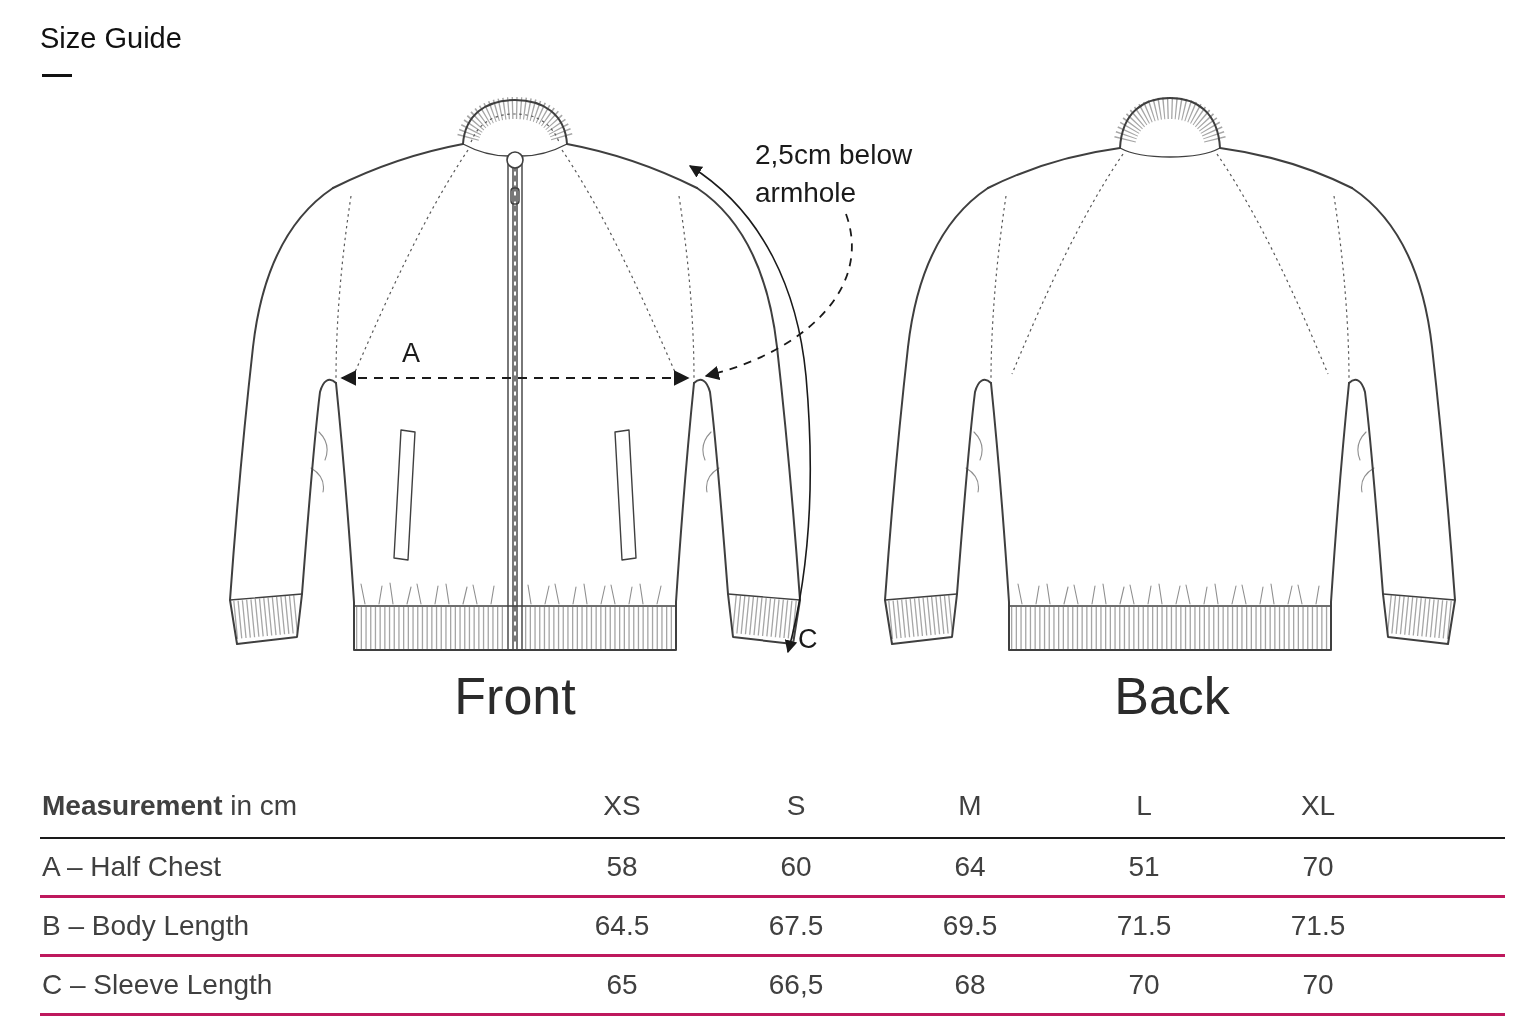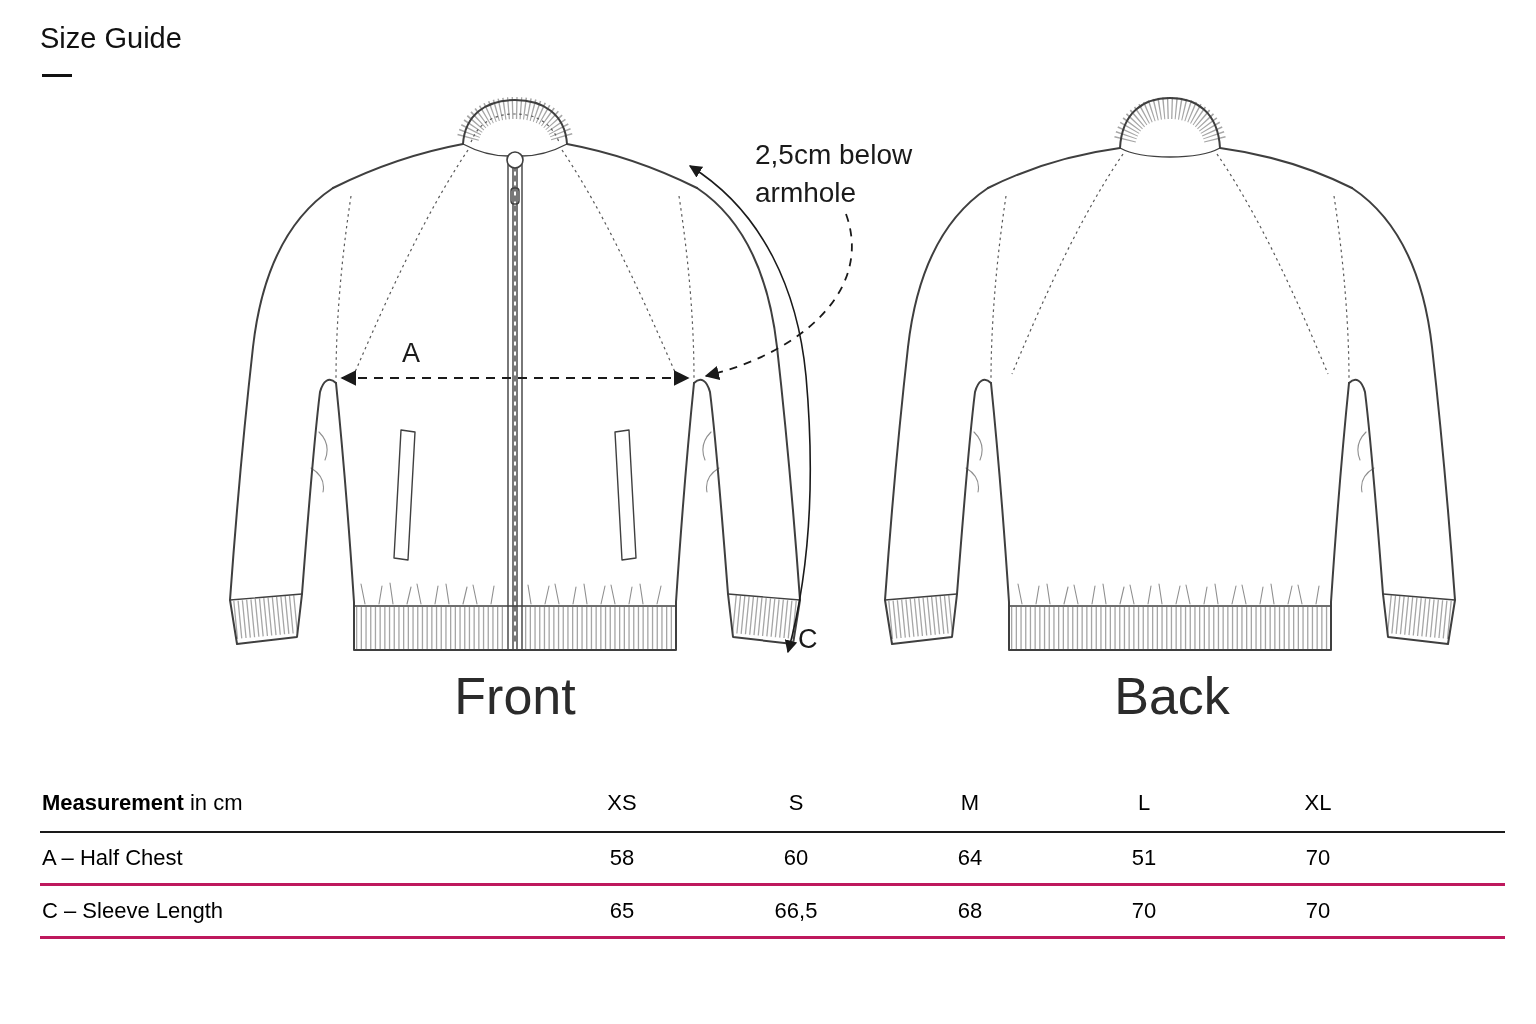--- a/index.html
+++ b/index.html
@@ -6,21 +6,21 @@
   .page{position:relative;width:1536px;height:1024px;background:#ffffff;overflow:hidden;
         font-family:"Liberation Sans",sans-serif;color:#1a1a1a;}
   .title{position:absolute;left:40px;top:22px;font-size:29px;font-weight:400;color:#111;}
   .title-dash{position:absolute;left:42px;top:74px;width:30px;height:3px;background:#111;}
   .diagram-svg{position:absolute;left:0;top:92px;}
   .view-label{position:absolute;top:666px;font-size:52px;font-weight:400;color:#2b2b2b;
               transform:translateX(-50%);}
   .view-label.front{left:515px;}
   .view-label.back{left:1172px;text-align:center;}
   .table-wrap{position:absolute;left:40px;top:778px;width:1465px;}
-  table{width:100%;border-collapse:collapse;font-size:22px;color:#000000;}
+  table{width:100%;border-collapse:collapse;font-size:28px;color:#404040;}
   th,td{font-weight:400;text-align:center;padding:12px 2px;white-space:nowrap;}
   thead th{border-bottom:2px solid #1a1a1a;padding-bottom:15px;}
   tbody td{border-bottom:3px solid #be185d;}
   .left{text-align:left;}
   .b{font-weight:700;}
   
   .ol{fill:none;stroke:#3f3f3f;stroke-width:2;stroke-linecap:round;stroke-linejoin:round;}
   .thin{stroke-width:1.4;}
   .dot{fill:none;stroke:#5a5a5a;stroke-width:1.2;stroke-dasharray:2.5 3.5;}
   .rib{fill:none;stroke:#a6a6a6;}
@@ -130,20 +130,29 @@
         <tr>
           <td class="left">A – Half Chest</td>
           <td>58</td>
           <td>60</td>
           <td>64</td>
           <td>51</td>
           <td>70</td>
           <td></td>
         </tr>
         <tr>
+          <td class="left">B – Body Length</td>
+          <td>64.5</td>
+          <td>67.5</td>
+          <td>69.5</td>
+          <td>71.5</td>
+          <td>71.5</td>
+          <td></td>
+        </tr>
+        <tr>
           <td class="left">C – Sleeve Length</td>
           <td>65</td>
           <td>66,5</td>
           <td>68</td>
           <td>70</td>
           <td>70</td>
           <td></td>
         </tr>
       </tbody>
     </table>

